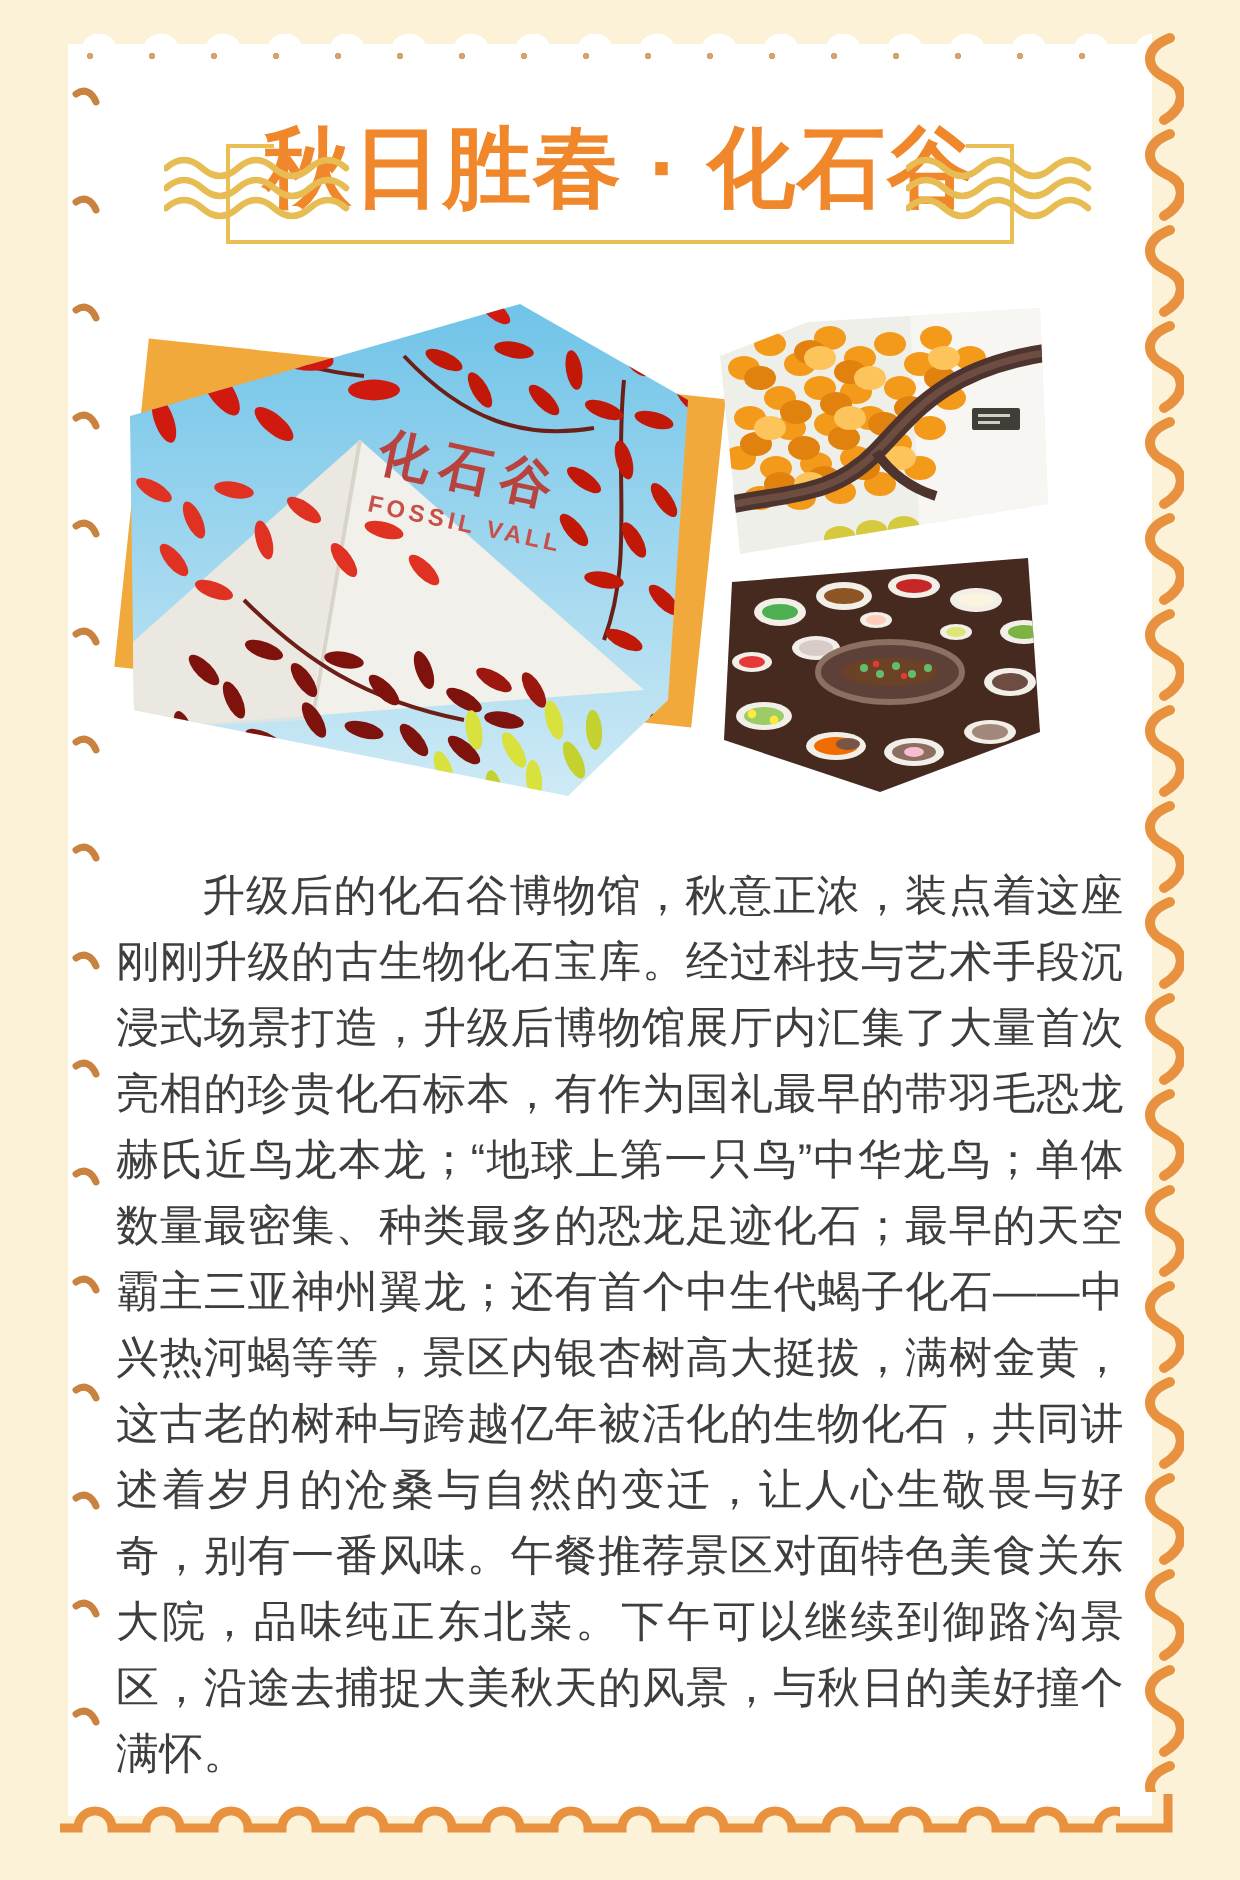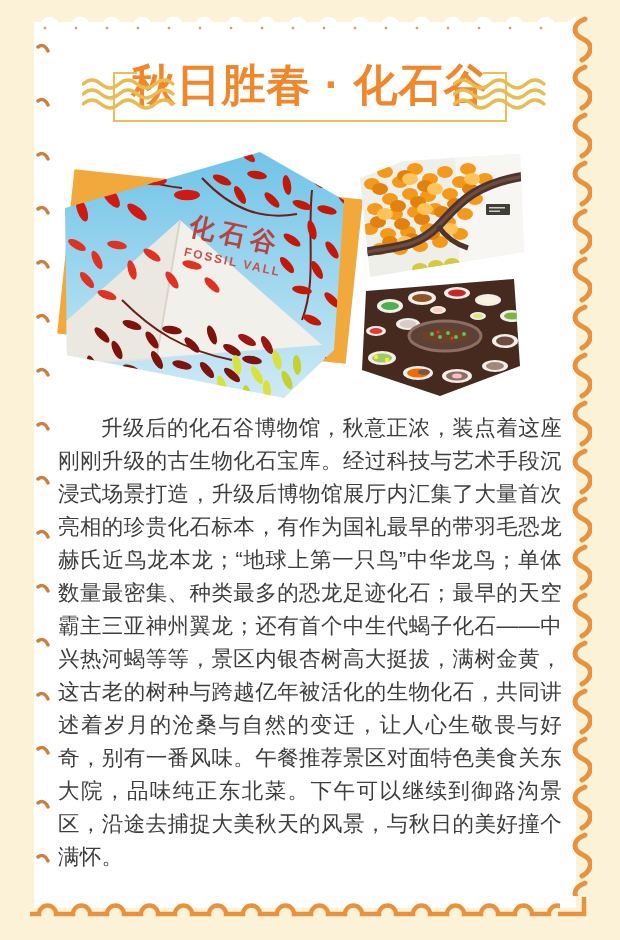--- a/index.html
+++ b/index.html
@@ -47,21 +47,21 @@
     position:absolute;left:25px;top:38px;width:290px;height:165px;
     background:#F1A93C;transform:rotate(6deg);z-index:1;
   }
   .photo{position:absolute;z-index:2;}
   .photo-main{left:22px;top:4px;}
   .photo-tr{left:320px;top:8px;}
   .photo-br{left:320px;top:130px;}
 
   
   .article{
-    position:absolute;left:58px;top:412px;width:504px;
+    position:absolute;left:58px;top:432px;width:504px;
     font-size:21.5px;line-height:33px;color:#3E3E3E;
     text-align:justify;text-indent:2em;letter-spacing:.3px;
   }
 </style>
 </head>
 <body>
 
 <div class="paper"></div>
 <div class="scallop-top"></div>
 <div class="scallop-ticks"></div>

